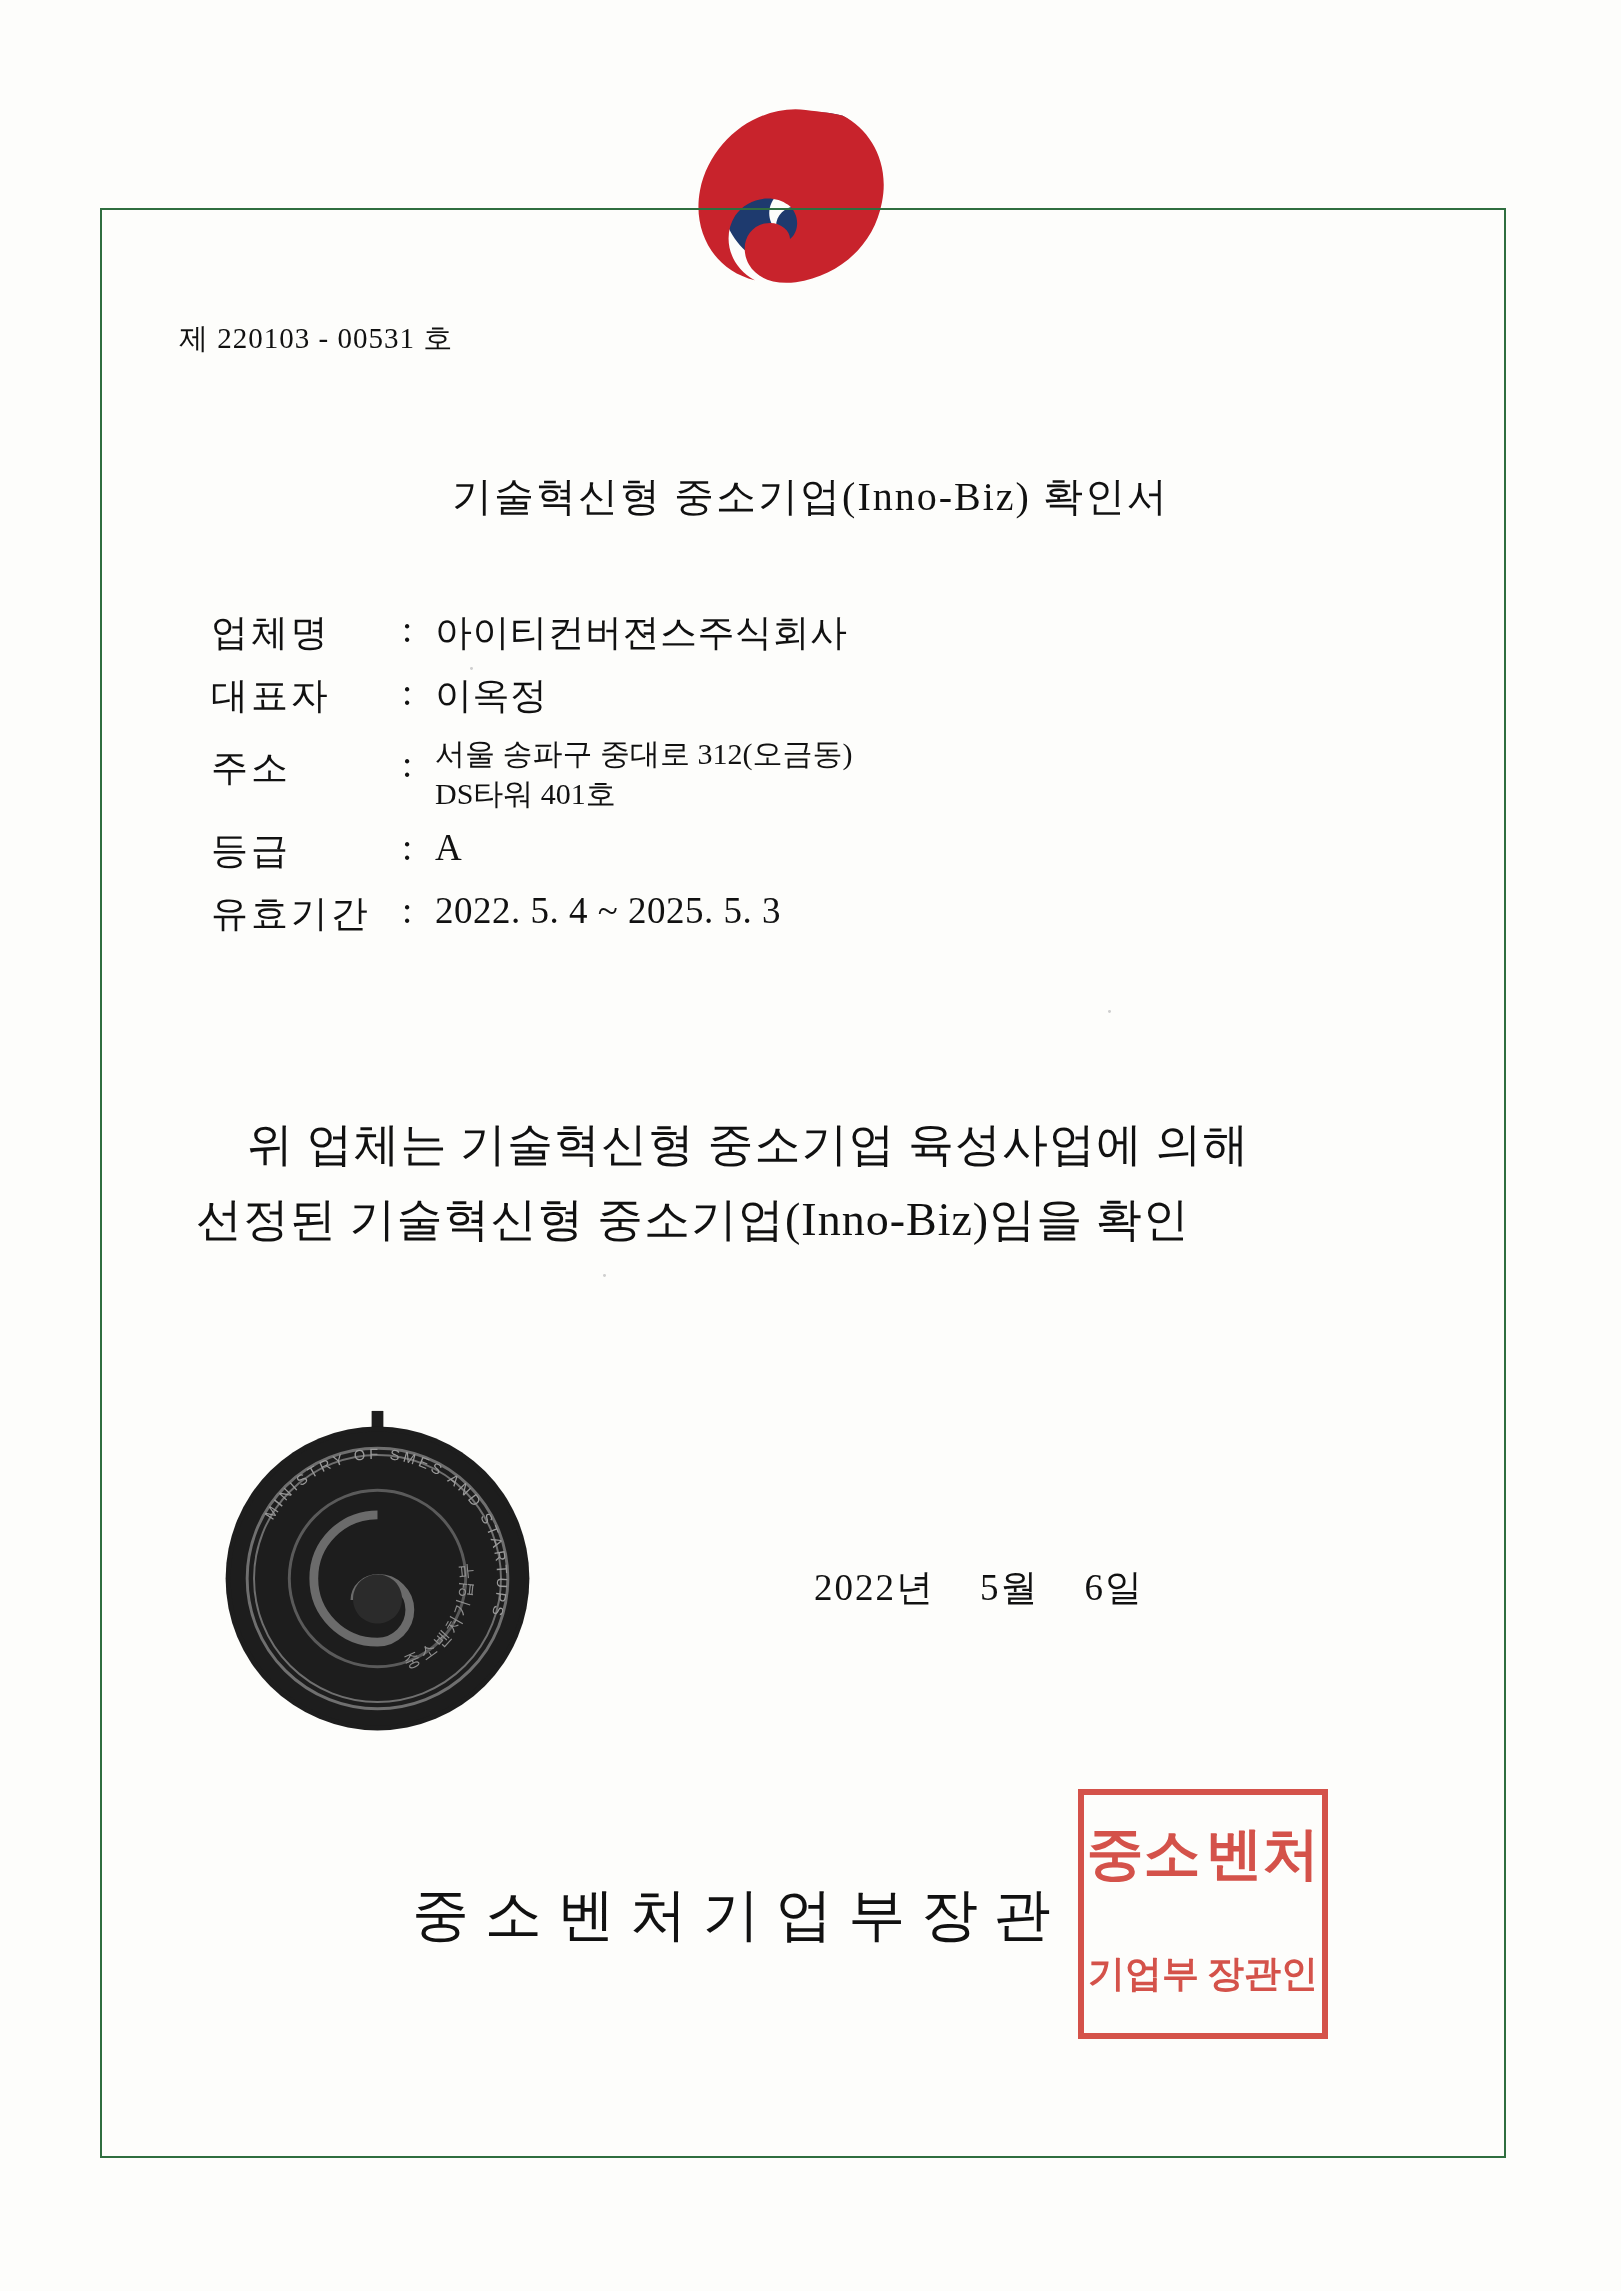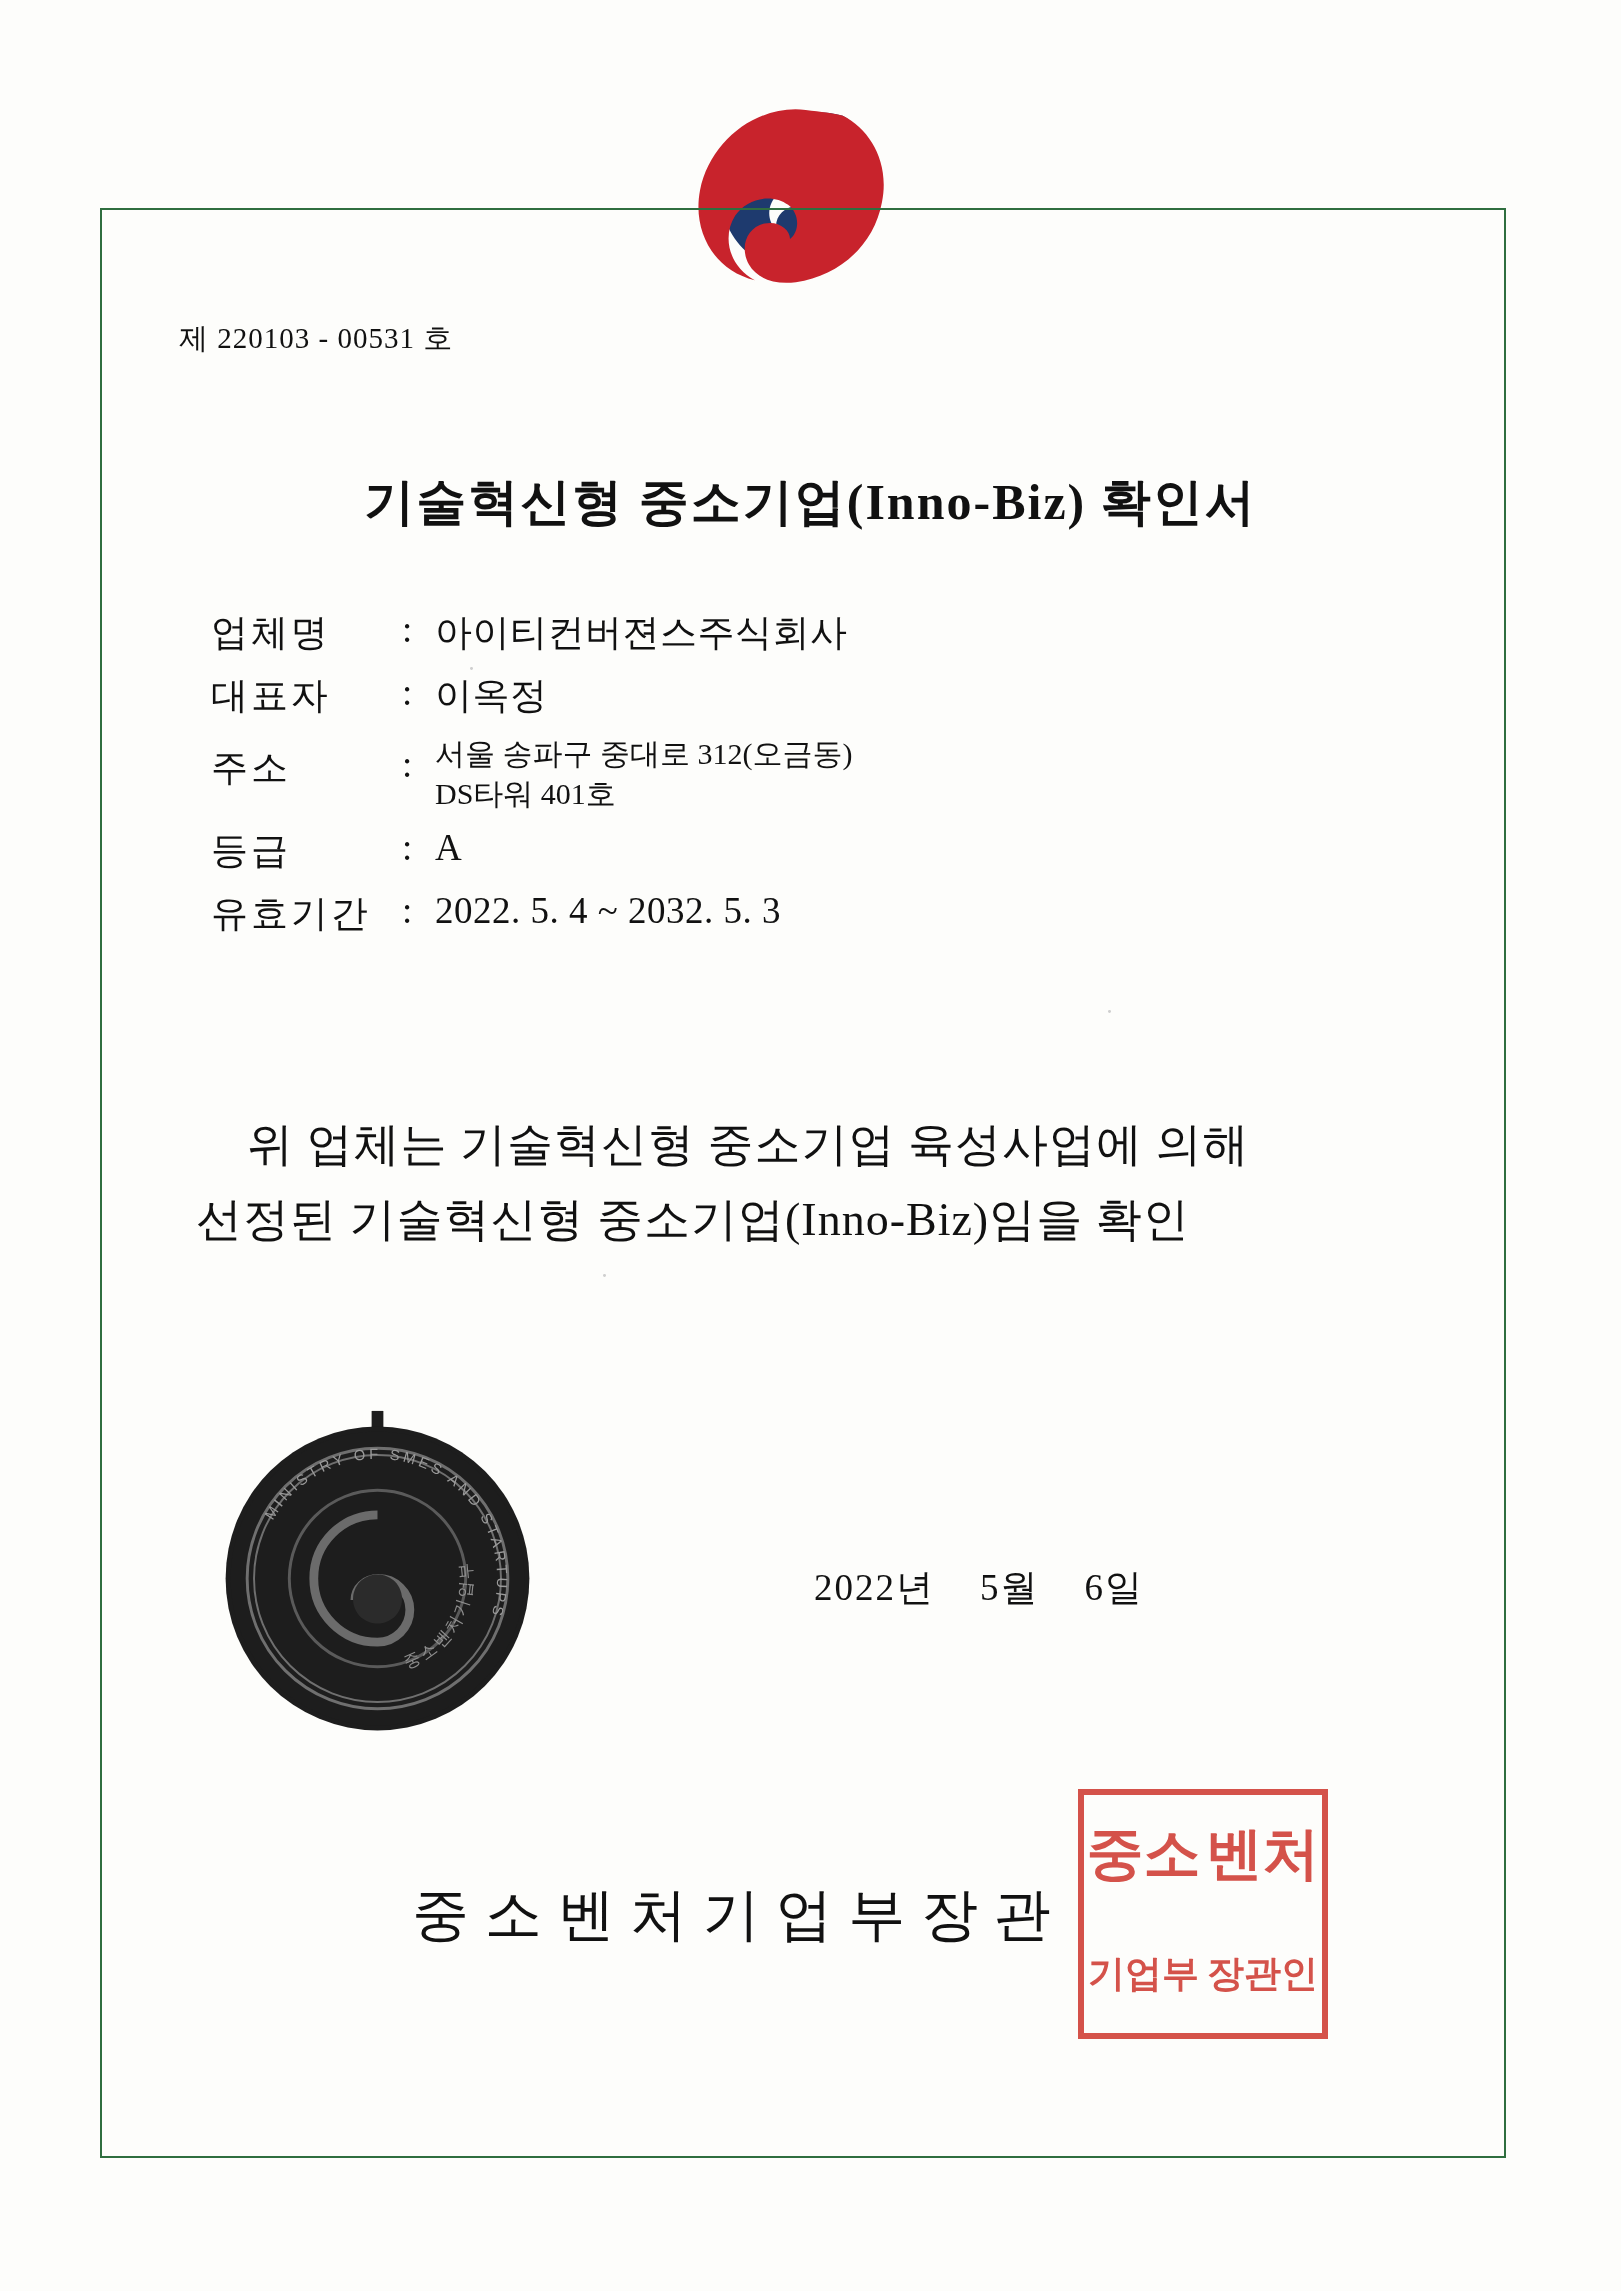--- a/index.html
+++ b/index.html
@@ -53,22 +53,22 @@
     white-space: nowrap;
   }
 
   
   .title {
     position: absolute;
     left: 0;
     right: 0;
     top: 469px;
     text-align: center;
-    font-size: 50px;
-    font-weight: bold;
+    font-size: 40px;
+    font-weight: normal;
     letter-spacing: 2px;
     white-space: nowrap;
   }
 
   
   .fields {
     position: absolute;
     left: 211px;
     top: 608px;
     width: 1078px;
@@ -229,21 +229,21 @@
 
     <div class="field-row">
       <div class="field-label">등급</div>
       <div class="field-colon">:</div>
       <div class="field-value">A</div>
     </div>
 
     <div class="field-row">
       <div class="field-label">유효기간</div>
       <div class="field-colon">:</div>
-      <div class="field-value">2022. 5. 4 ~ 2032. 5. 3</div>
+      <div class="field-value">2022. 5. 4 ~ 2025. 5. 3</div>
     </div>
 
   </div>
 
   <div class="body-text">
     <div><span class="indent"></span><span>위 업체는 기술혁신형 중소기업 육성사업에 의해</span></div>
     <div>선정된 기술혁신형 중소기업(Inno-Biz)임을 확인</div>
   </div>
 
   <div class="dry-seal">

